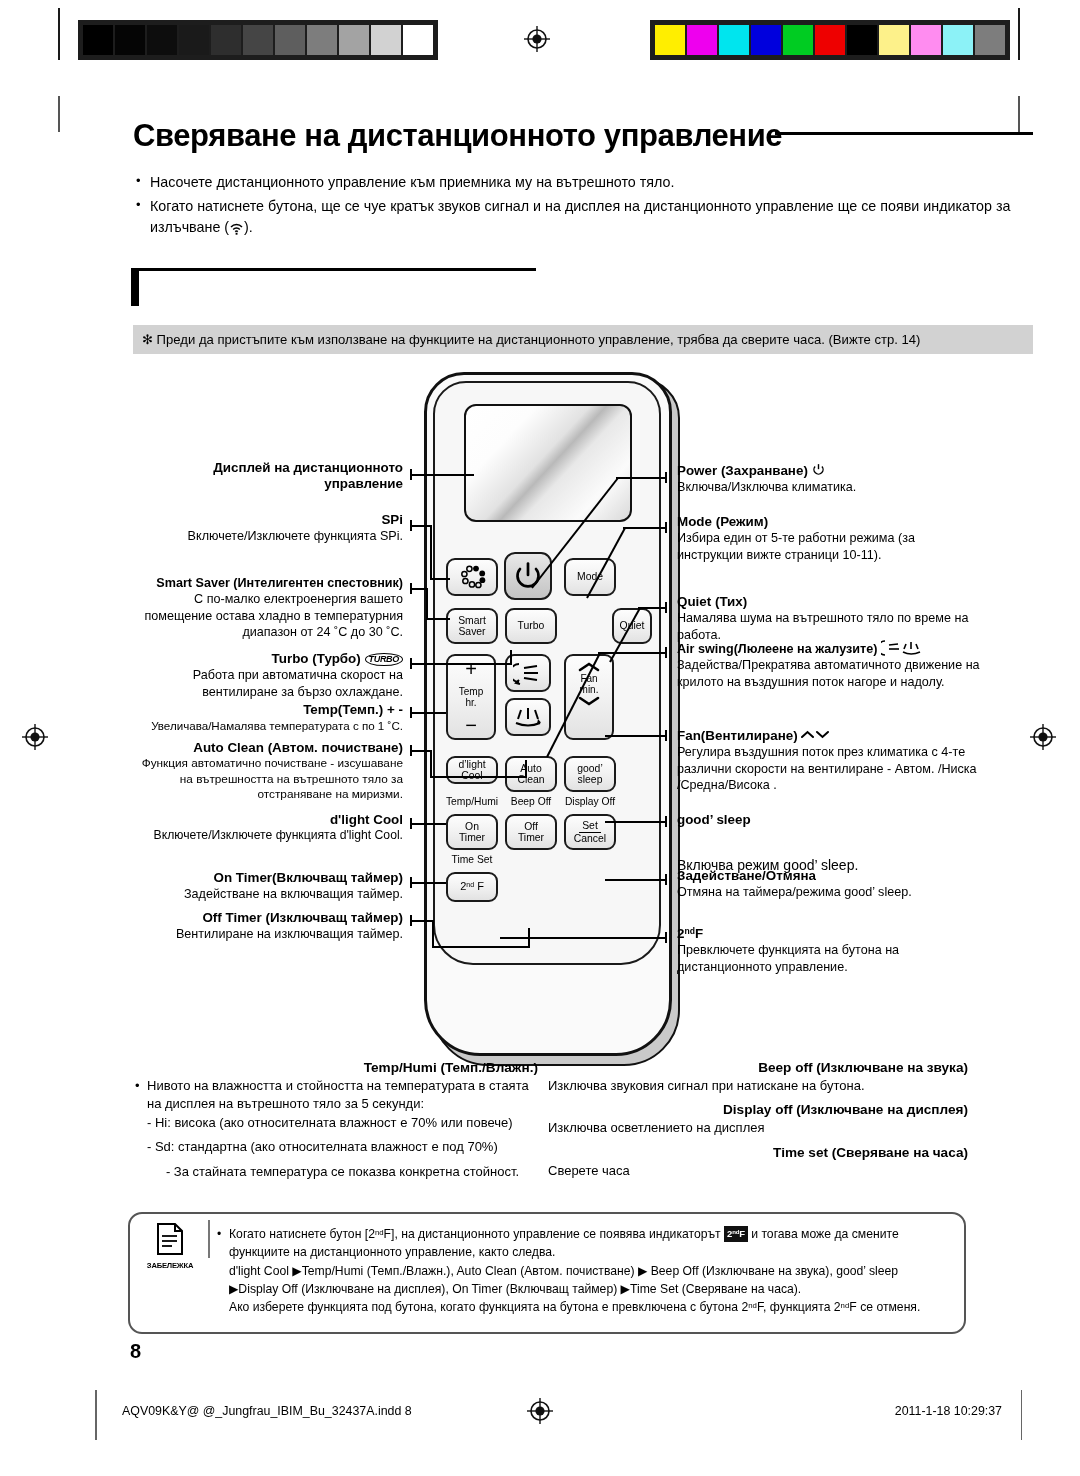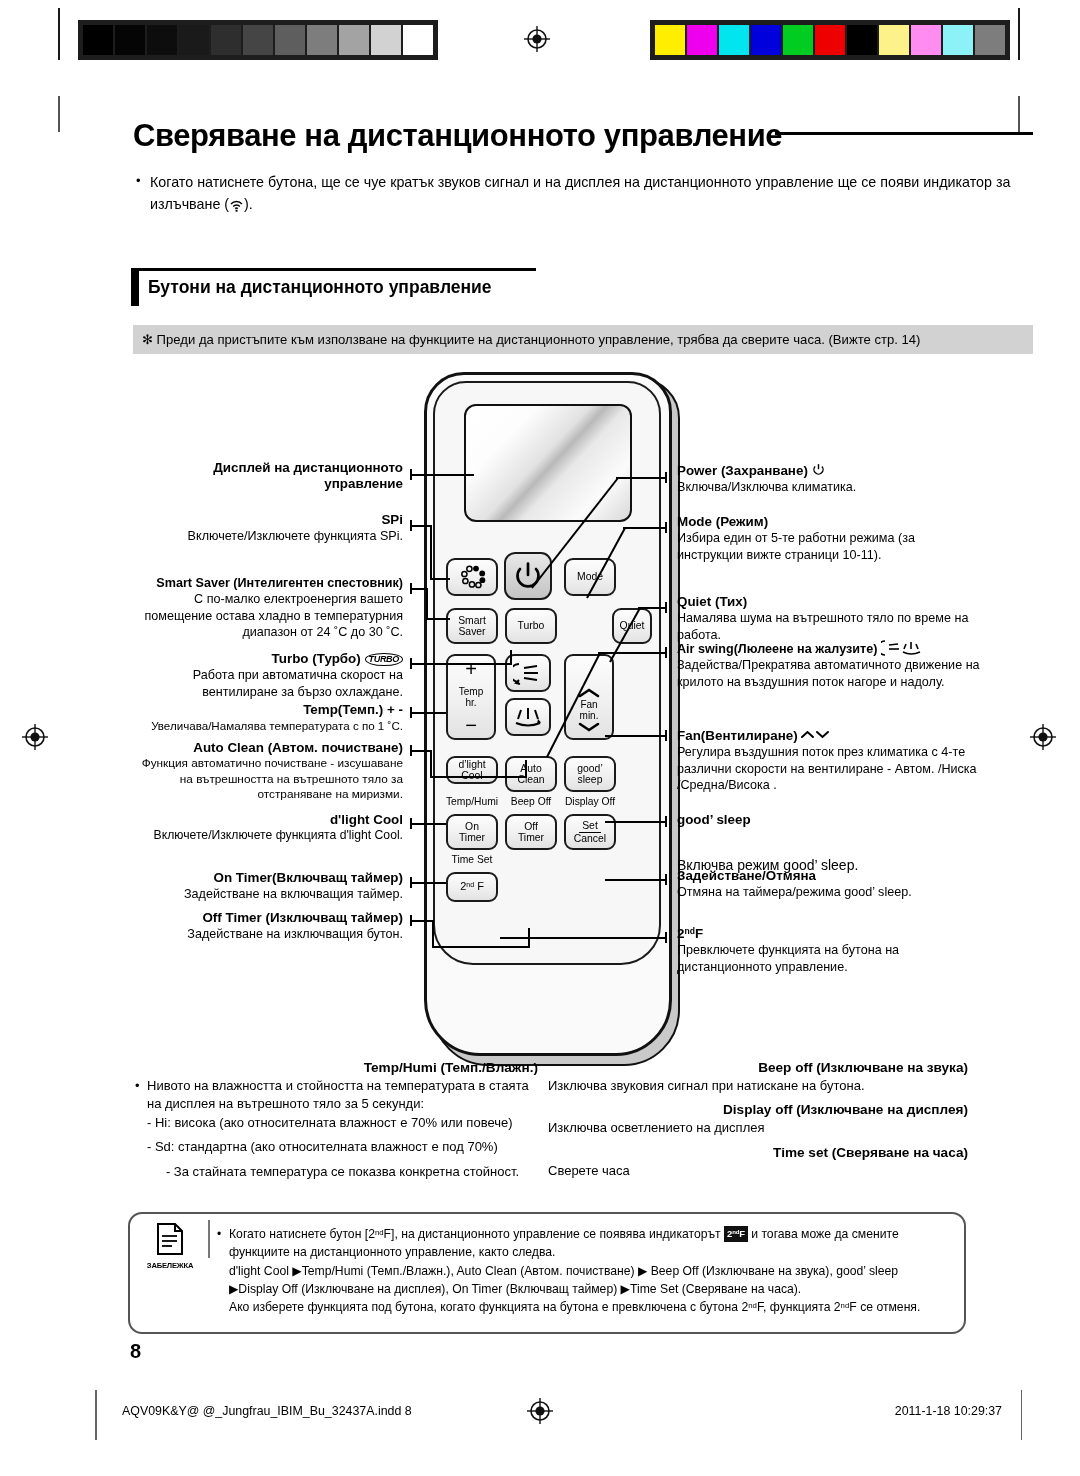--- a/index.html
+++ b/index.html
@@ -213,33 +213,35 @@
   </svg>
 </div>
 
 <div class="page-head">
   <h1 class="title">Сверяване на дистанционното управление</h1>
   <div class="title-rule"></div>
 </div>
 
 <div class="bullets">
   <div class="bullet">
+    <span>Насочете дистанционното управление към приемника му на вътрешното тяло.</span>
+  </div>
+  <div class="bullet">
     <span>Когато натиснете бутона, ще се чуе кратък звуков сигнал и на дисплея на дистанционното управление ще се появи индикатор за излъчване (</span><span class="wifi-ico"><svg width="15" height="14" viewBox="0 0 15 14">
           <path d="M2 6 A7.5 7.5 0 0 1 13 6" fill="none" stroke="#000" stroke-width="1.5"></path>
           <path d="M4.2 8.4 A4.4 4.4 0 0 1 10.8 8.4" fill="none" stroke="#000" stroke-width="1.5"></path>
           <path d="M6.2 10.6 A1.9 1.9 0 0 1 8.8 10.6" fill="none" stroke="#000" stroke-width="1.5"></path>
           <rect x="6.6" y="11.8" width="1.9" height="1.9" fill="#000"></rect>
         </svg></span><span>).</span>
   </div>
 </div>
 
 <div class="sec-head">
   <div class="sec-rule"></div>
   <div class="sec-bar"></div>
-  <div class="sec-title">Бутони на дистанционното управление</div>
 </div>
 <div class="note-strip">✻ Преди да пристъпите към използване на функциите на дистанционното управление, трябва да сверите часа. (Вижте стр. 14)</div>
 
 <div class="remote-wrap">
   <div class="remote-shadow"></div>
   <div class="remote-body"></div>
   <div class="remote-inner"></div>
   <div class="lcd"></div>
 
   <div class="btn" style="left:22px;top:186px;width:52px;height:38px;">
@@ -296,21 +298,21 @@
   <div class="btn" style="left:81px;top:326px;width:46px;height:38px;">
     <svg width="32" height="24" viewBox="0 0 32 24">
       <line x1="16" y1="3" x2="16" y2="14" stroke="#000" stroke-width="2"></line>
       <line x1="9" y1="5" x2="6" y2="14" stroke="#000" stroke-width="2"></line>
       <line x1="23" y1="5" x2="26" y2="14" stroke="#000" stroke-width="2"></line>
       <path d="M4 18 Q16 23 28 18" fill="none" stroke="#000" stroke-width="2"></path>
       <path d="M26 14 l3 3.5 l-4 1.6" fill="#000"></path>
     </svg>
   </div>
 
-  <div class="btn" style="left:140px;top:282px;width:50px;height:86px;justify-content:flex-end;padding:5px 0;">
+  <div class="btn" style="left:140px;top:282px;width:50px;height:86px;justify-content:flex-start;padding:5px 0;">
     <svg width="24" height="12" viewBox="0 0 24 12">
         <path d="M3 9 L12 3 L21 9" fill="none" stroke="#000" stroke-width="2.6" stroke-linecap="round"></path>
       </svg>
     <span style="font-size:10px;line-height:1.1;">
       <span>Fan</span><br>
       <span>min.</span>
     </span>
     <svg width="24" height="12" viewBox="0 0 24 12">
         <path d="M3 3 L12 9 L21 3" fill="none" stroke="#000" stroke-width="2.6" stroke-linecap="round"></path>
       </svg>
@@ -465,21 +467,21 @@
   <div class="cl-body" style="font-size:12.2px;">Включете/Изключете функцията d'light Cool.</div>
 </div>
 
 <div class="col-left" style="top:870px;">
   <div class="cl-title">On Timer(Включващ таймер)</div>
   <div class="cl-body">Задействане на включващия таймер.</div>
 </div>
 
 <div class="col-left" style="top:910px;">
   <div class="cl-title">Off Timer (Изключващ таймер)</div>
-  <div class="cl-body">Задействане на изключващия бутон.</div>
+  <div class="cl-body">Вентилиране на изключващия таймер.</div>
 </div>
 
 <div class="col-right" style="left:677px;top:463px;">
   <div class="cl-title">
     <span>Power (Захранване)</span>
     <span><svg width="13" height="13" viewBox="0 0 16 16" style="vertical-align:-1px">
           <path d="M3.8 4.4 A5.6 5.6 0 1 0 12.2 4.4" fill="none" stroke="#000" stroke-width="1.7"></path>
           <line x1="8" y1="1.4" x2="8" y2="7.6" stroke="#000" stroke-width="1.7"></line>
         </svg></span>
   </div>

